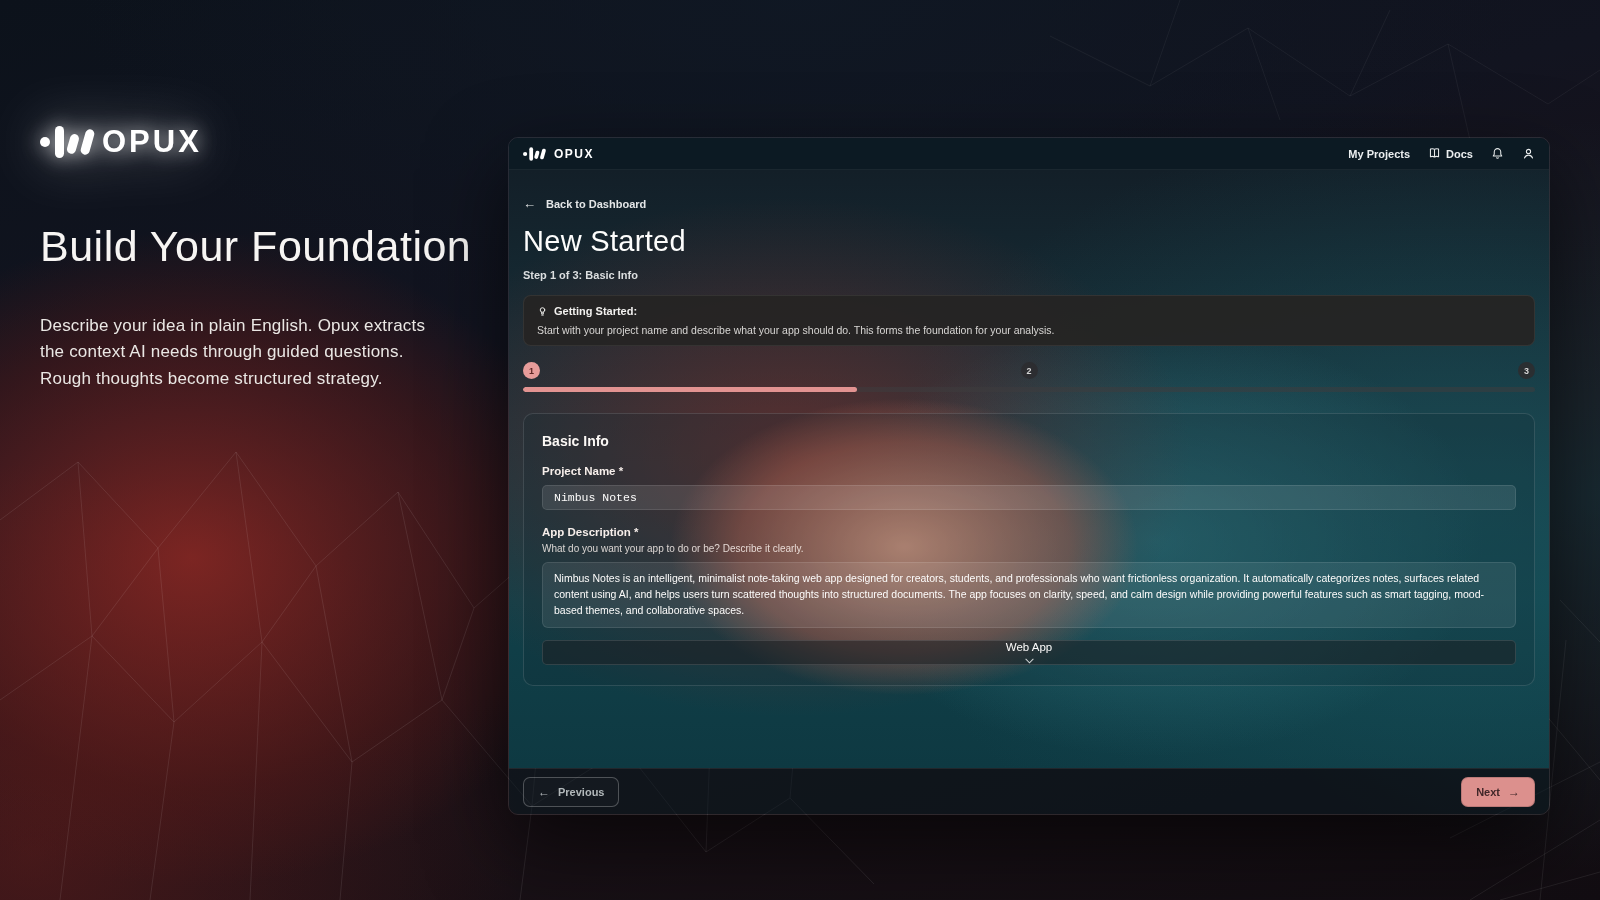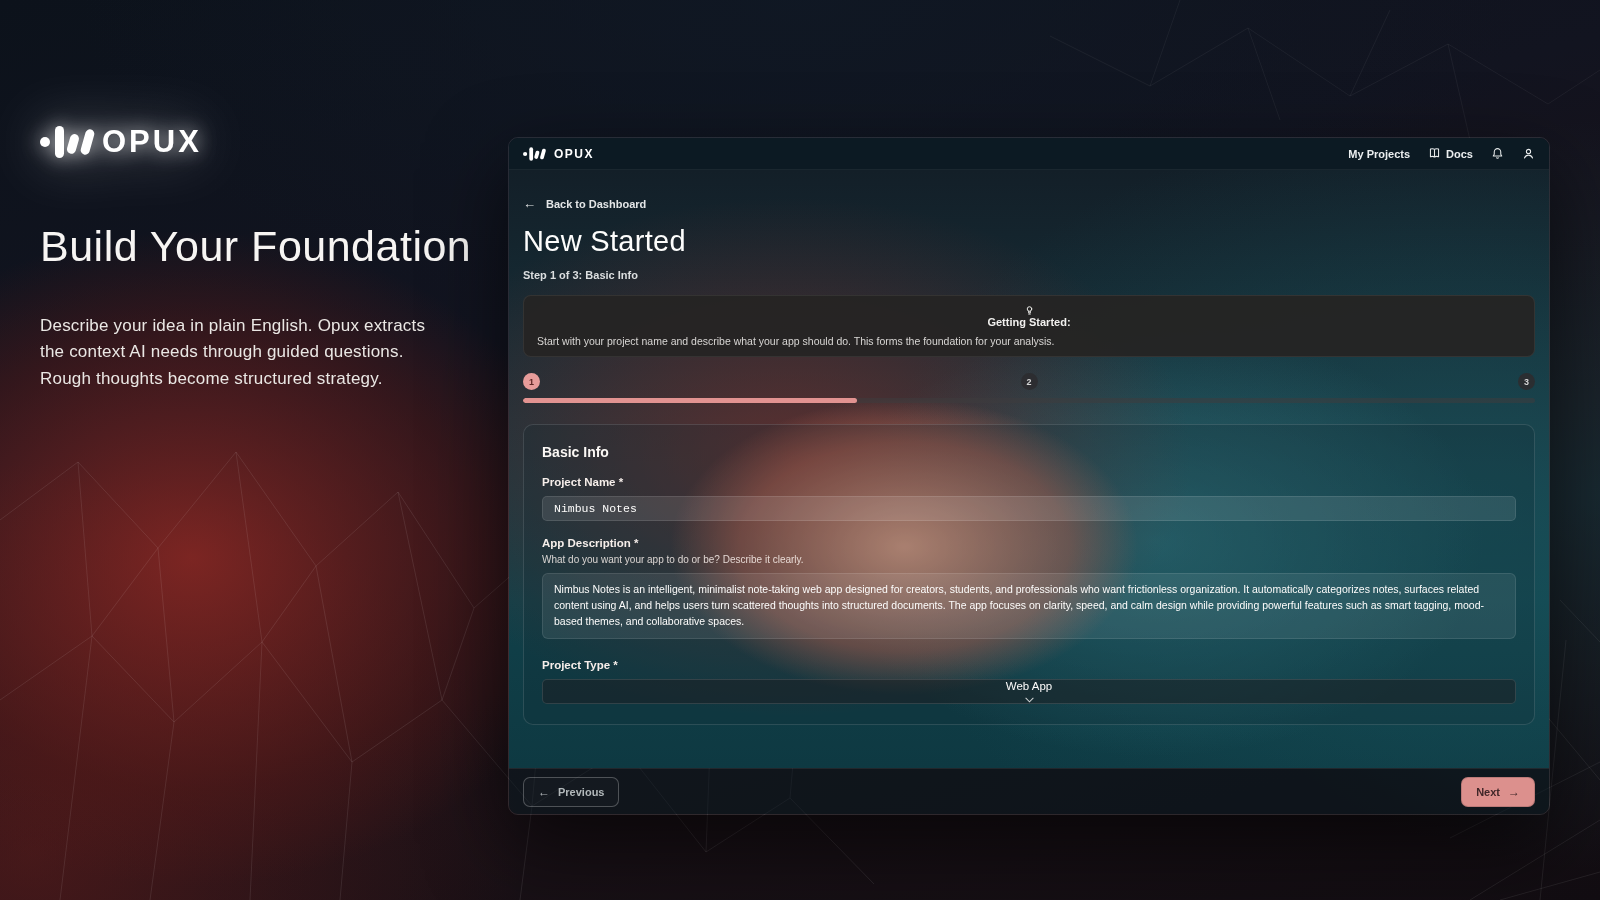--- a/index.html
+++ b/index.html
@@ -57,21 +57,21 @@
 
   .back-row { display:inline-flex; align-items:center; gap:10px; font-size:11px; font-weight:700;
     color:#e4e6e7; cursor:pointer; }
   .back-row .arrow { font-size:13px; font-weight:400; }
 
   .page-title { margin-top:13px; font-size:29px; font-weight:500; color:#fdfdfc; letter-spacing:0.3px; }
   .step-indicator { margin-top:11px; font-size:11px; font-weight:700; color:#dcdfe0; }
 
   .tip-box { margin-top:14px; background:rgba(37,36,35,0.94); border:1px solid rgba(255,255,255,0.07);
     border-radius:8px; padding:9px 13px; }
-  .tip-title-row { display:flex; align-items:center; font-size:11px; font-weight:700; color:#f2f1ef;flex-direction:column; }
+  .tip-title-row { display:flex; align-items:center; gap:6px; font-size:11px; font-weight:700; color:#f2f1ef; }
   .tip-body { margin-top:7px; font-size:10.5px; color:#d8d6d4; }
 
   .stepper { margin-top:16px; }
   .step-circles { display:flex; justify-content:space-between; align-items:center; }
   .step-circle { width:17px; height:17px; border-radius:50%; display:flex; align-items:center; justify-content:center;
     font-size:9px; font-weight:700; background:rgba(44,44,48,0.92); color:#d6d6d6; }
   .step-circle.active { background:#e79c9a; color:#5d2624; }
   .progress-track { margin-top:8px; height:5px; border-radius:3px; background:rgba(62,60,62,0.55); overflow:hidden; }
   .progress-fill { height:100%; background:#e29391; border-radius:3px; }
 
@@ -211,21 +211,20 @@
     <div class="form-card">
       <div class="form-heading">Basic Info</div>
 
       <div class="field-label">Project Name *</div>
       <input class="text-input" type="text" value="Nimbus Notes" style="">
 
       <div class="field-label">App Description *</div>
       <div class="field-helper">What do you want your app to do or be? Describe it clearly.</div>
       <textarea class="text-area" style="">Nimbus Notes is an intelligent, minimalist note-taking web app designed for creators, students, and professionals who want frictionless organization. It automatically categorizes notes, surfaces related content using AI, and helps users turn scattered thoughts into structured documents. The app focuses on clarity, speed, and calm design while providing powerful features such as smart tagging, mood-based themes, and collaborative spaces.</textarea>
 
-      <div class="field-label">Project Type *</div>
       <div class="select-input">
         <span class="select-value">Web App</span>
         <span class="select-chevron">
           <svg viewBox="0 0 10 6" width="9" height="6" fill="none" stroke="currentColor" stroke-width="1.2" stroke-linecap="round">
             <path d="M1 1l4 4 4-4"></path>
           </svg>
         </span>
       </div>
     </div>
 

